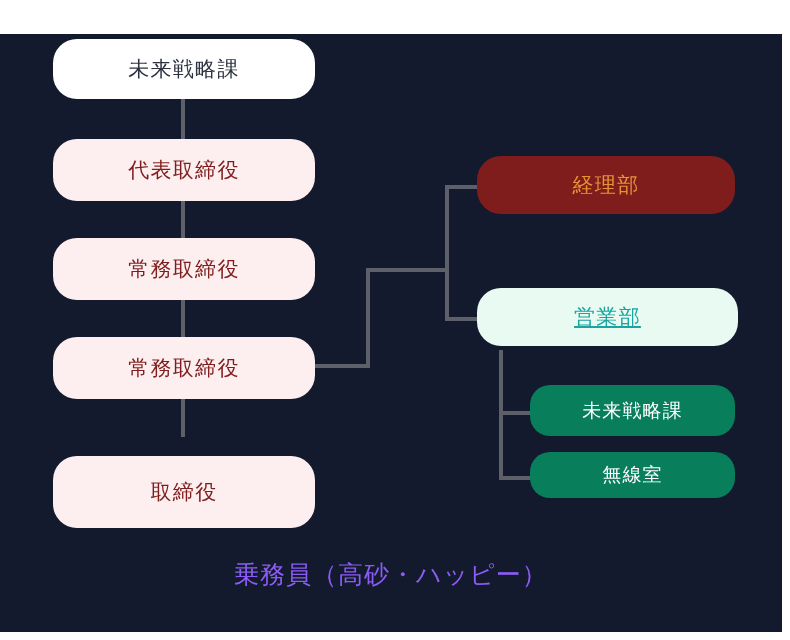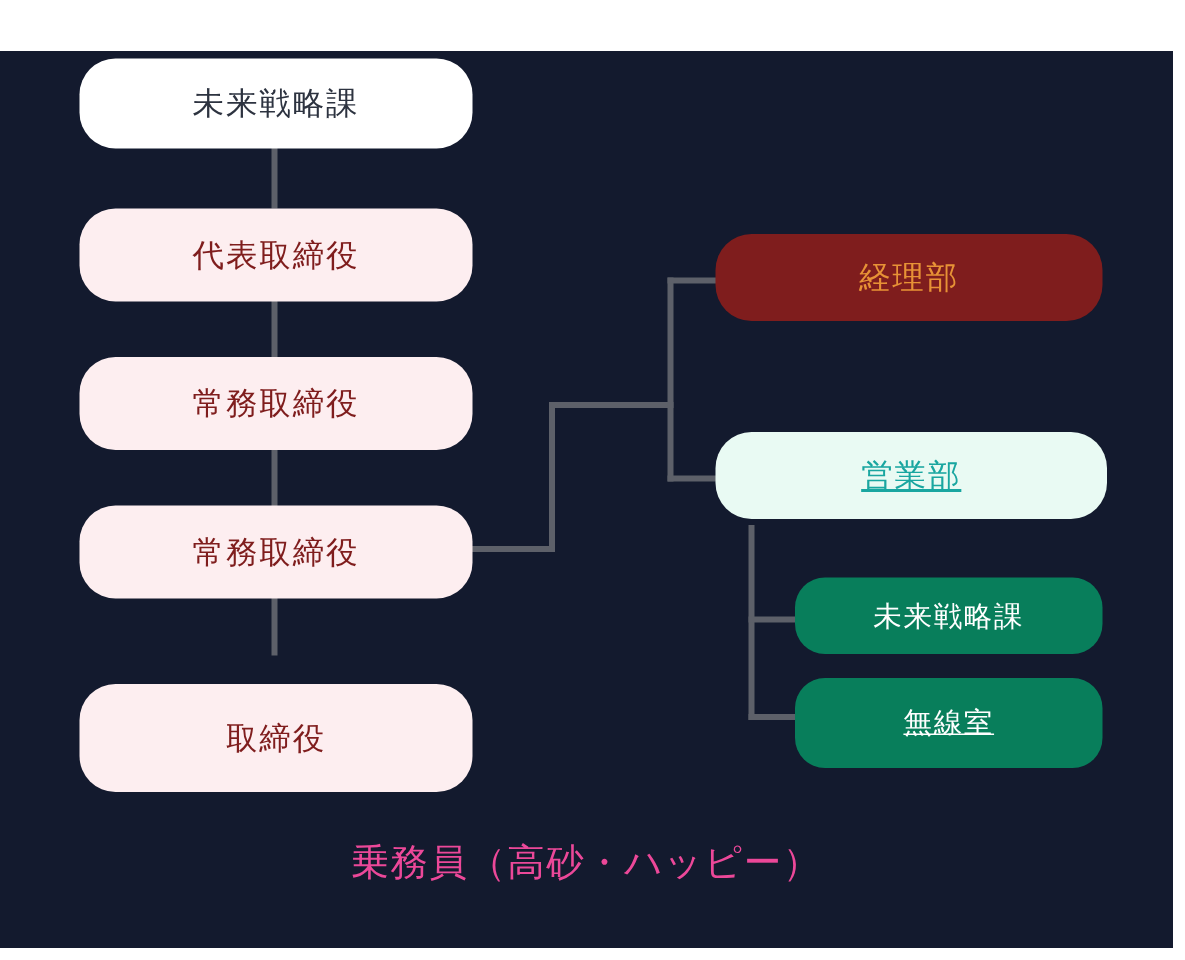--- a/index.html
+++ b/index.html
@@ -83,21 +83,21 @@
     text-align: center;
   }
 
   
   #caption {
     position: absolute;
     left: 0px;
     top: 524px;
     width: 782px;
     text-align: center;
-    color: #ec4899;
+    color: #8b5cf6;
     font-size: 25px;
     letter-spacing: 0.04em;
     z-index: 5;
   }
 </style>
 </head>
 <body>
 
 <div id="page">
   <div id="canvas">
@@ -127,18 +127,18 @@
     <div class="node node-exec" style="left:53px; top:303px; width:262px; height:62px;">常務取締役</div>
 
     <div class="node node-exec" style="left:53px; top:422px; width:262px; height:72px;">取締役</div>
 
     <div class="node node-acct" style="left:477px; top:122px; width:258px; height:58px;">経理部</div>
 
     <div class="node node-sales" style="left:477px; top:254px; width:261px; height:58px;">営業部</div>
 
     <div class="node node-section" style="left:530px; top:351px; width:205px; height:51px;">未来戦略課</div>
 
-    <div class="node node-section" style="left:530px; top:418px; width:205px; height:60px;text-decoration:underline;">無線室</div>
+    <div class="node node-section" style="left:530px; top:418px; width:205px; height:46px;">無線室</div>
 
     <div id="caption">乗務員（高砂・ハッピー）</div>
 
   </div>
 </div>
 
 </body></html>

